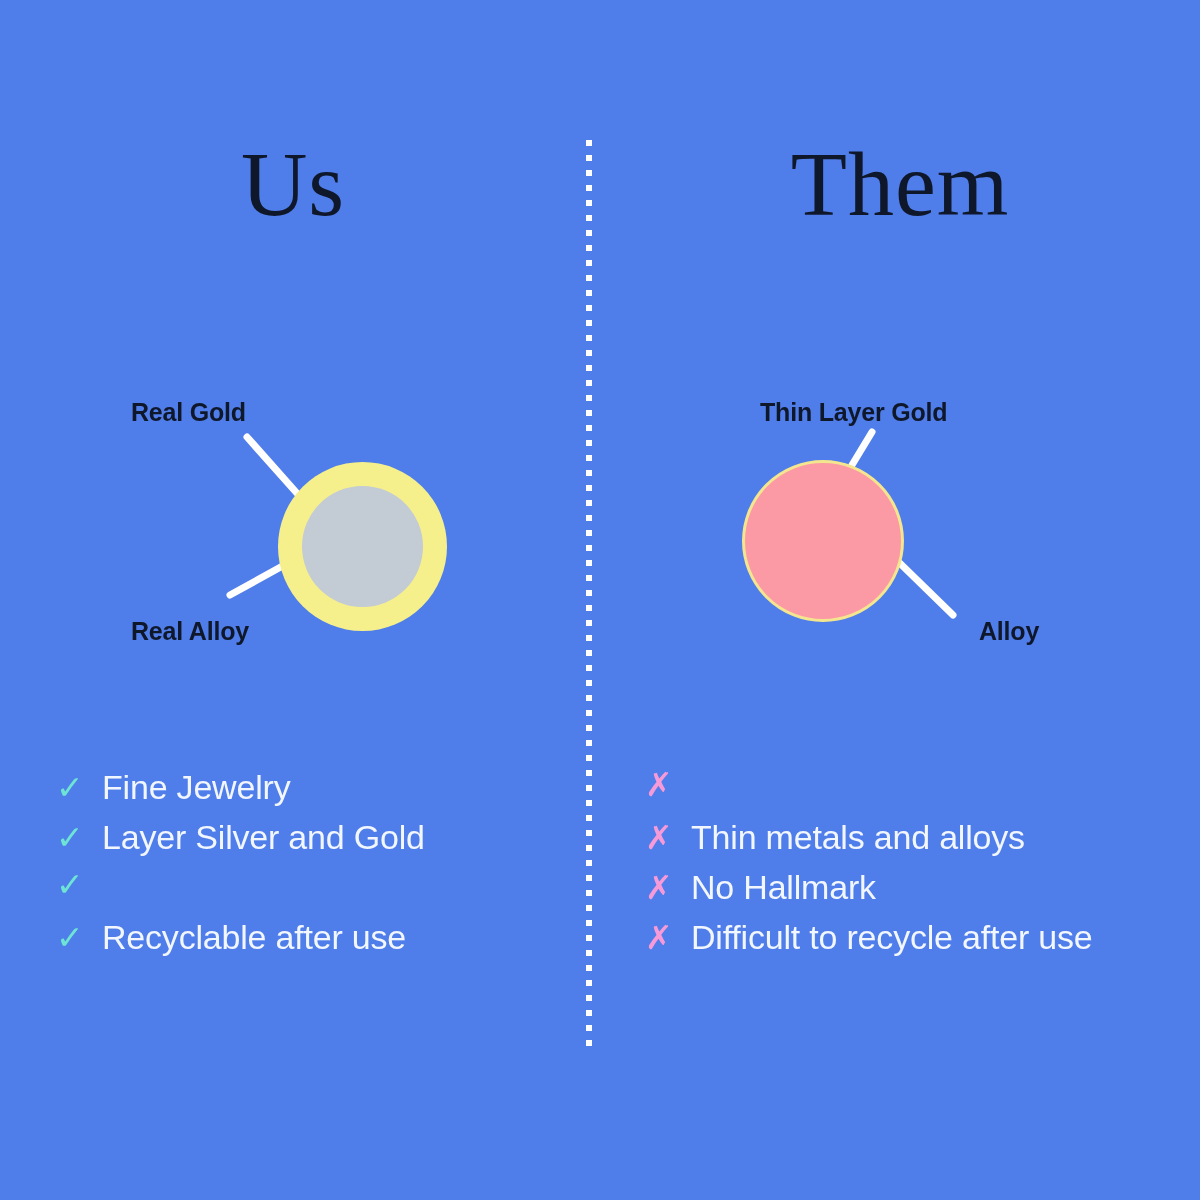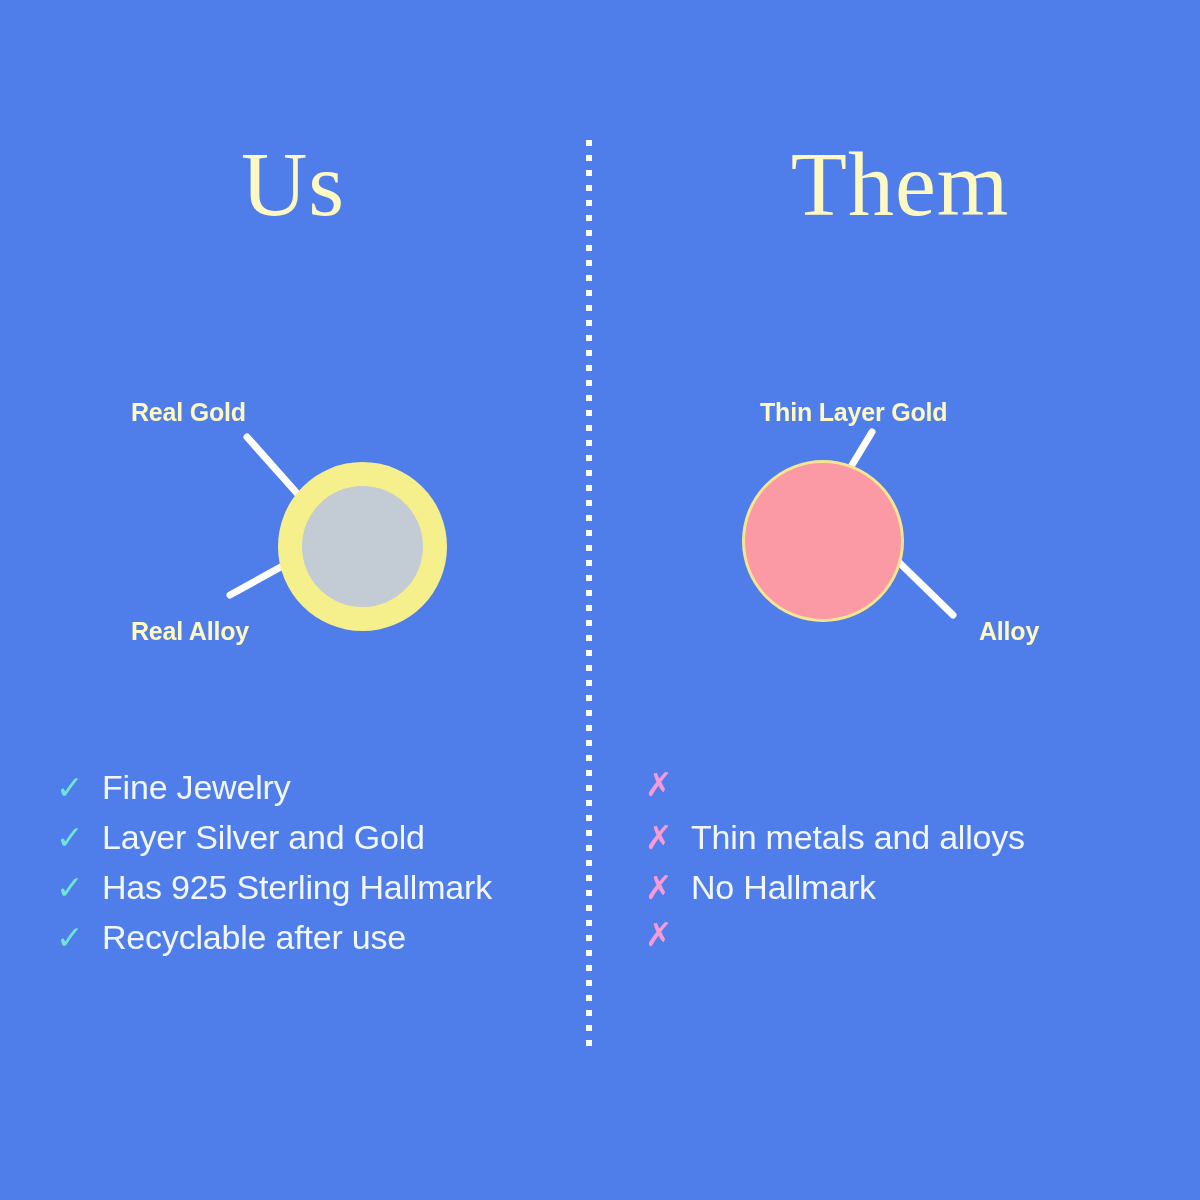--- a/index.html
+++ b/index.html
@@ -37,21 +37,21 @@
     background-repeat: repeat-y;
   }
 
   
   .heading {
     position: absolute;
     top: 136px;
     font-family: "Liberation Serif", "DejaVu Serif", serif;
     font-size: 92px;
     font-weight: 400;
-    color: #fef9c3;
+    color: #0f172a;
     letter-spacing: 1px;
     line-height: 1.05;
     white-space: nowrap;
   }
   .heading-us   { left: 0; width: 586px; text-align: center; }
   .heading-them { left: 600px; width: 600px; text-align: center; }
 
   
   .diagram {
     position: absolute;
@@ -59,21 +59,21 @@
     height: 290px;
   }
   .diagram-us   { left: 0;     width: 586px; }
   .diagram-them { left: 600px; width: 600px; text-align: right; }
 
   .callout-label {
     position: absolute;
     font-family: "Liberation Sans", sans-serif;
     font-size: 25px;
     font-weight: 700;
-    color: #fef9c3;
+    color: #0f172a;
     white-space: nowrap;
     letter-spacing: -0.2px;
   }
 
   .leader-svg {
     position: absolute;
     left: 0;
     top: 0;
     width: 100%;
     height: 100%;
@@ -170,21 +170,20 @@
     <div class="list-item">
       <span class="mark mark-check">✓</span>
       <span class="item-text">Fine Jewelry</span>
     </div>
     <div class="list-item">
       <span class="mark mark-check">✓</span>
       <span class="item-text">Layer Silver and Gold</span>
     </div>
     <div class="list-item">
       <span class="mark mark-check">✓</span>
-      <span class="item-text">Has 925 Sterling Hallmark</span>
     </div>
     <div class="list-item">
       <span class="mark mark-check">✓</span>
       <span class="item-text">Recyclable after use</span>
     </div>
   </div>
 
   <div class="heading heading-them">Them</div>
 
   <div class="diagram diagram-them">
@@ -207,16 +206,17 @@
     <div class="list-item">
       <span class="mark mark-cross">✗</span>
       <span class="item-text">Thin metals and alloys</span>
     </div>
     <div class="list-item">
       <span class="mark mark-cross">✗</span>
       <span class="item-text">No Hallmark</span>
     </div>
     <div class="list-item">
       <span class="mark mark-cross">✗</span>
+      <span class="item-text">Difficult to recycle after use</span>
     </div>
   </div>
 
 </div>
 
 </body></html>

